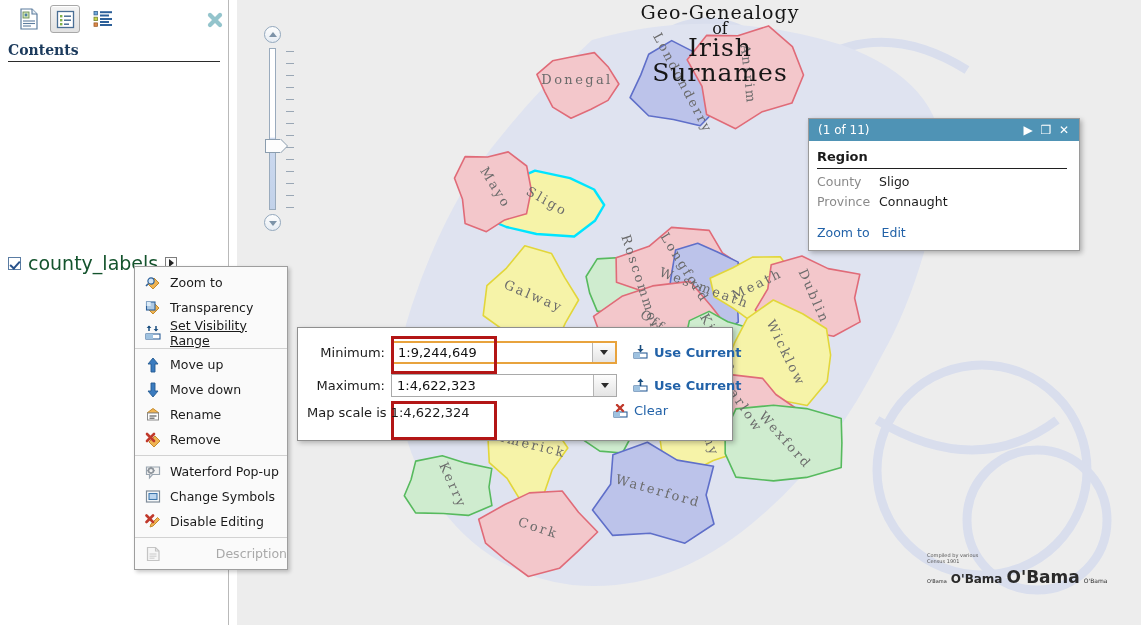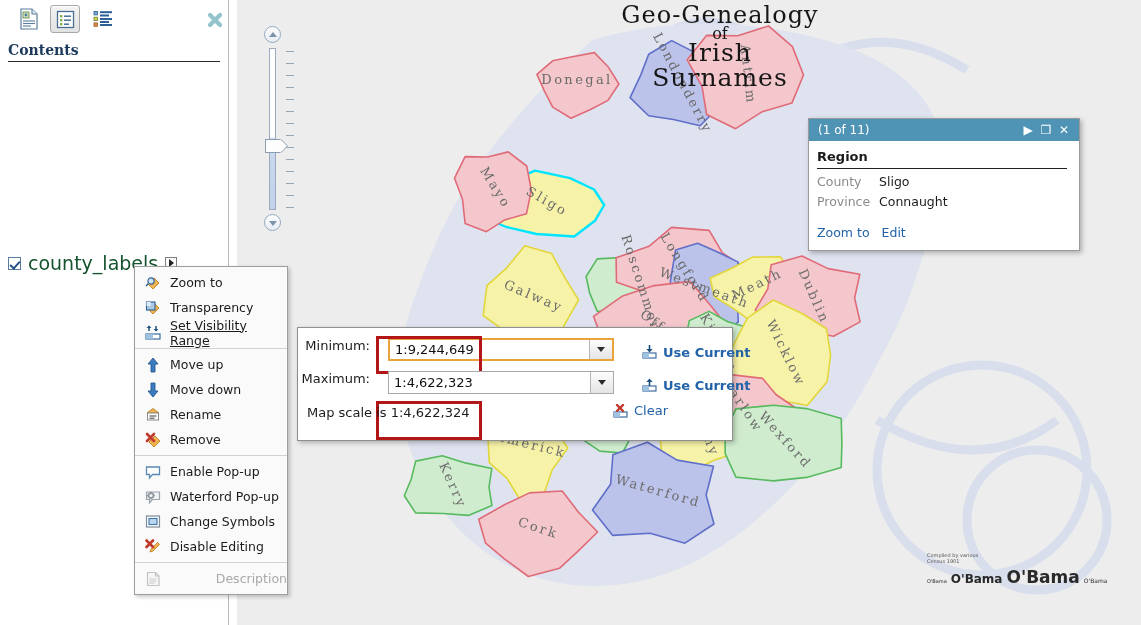--- a/index.html
+++ b/index.html
@@ -102,21 +102,21 @@
     filter:drop-shadow(1px 0 0 #8b9dae);
   }
   .zs-tick{position:absolute;left:22px;width:8px;height:1px;background:#9aa7b5;}
 
   
   #map-title{
     position:absolute;left:383px;top:3px;width:200px;text-align:center;
     font-family:"DejaVu Serif","Liberation Serif",serif;
     color:#161616;line-height:1;
   }
-  #map-title .l1{display:block;font-size:24px;letter-spacing:1px;}
+  #map-title .l1{display:block;font-size:19px;letter-spacing:1px;}
   #map-title .l2{display:block;font-size:16px;margin-top:-1px;}
   #map-title .l3{display:block;font-size:25px;letter-spacing:1px;margin-top:-2px;}
 
   
   #map-attribution{
     position:absolute;left:690px;top:552px;width:160px;color:#2a2a2a;
   }
   #attr-line1{font-size:5px;line-height:6px;color:#555;}
   #attr-names{display:flex;align-items:baseline;gap:4px;margin-top:3px;}
   #attr-names .tiny{font-size:5px;line-height:5px;}
@@ -163,21 +163,21 @@
   .ctx-item.disabled{color:#a9a9a9;cursor:default;justify-content:space-between;}
   .ctx-item.underline span.lbl{text-decoration:underline;}
   .ctx-ico{width:16px;height:16px;flex:none;display:block;}
 
   
   #vis-dialog{
     position:absolute;left:297px;top:327px;width:434px;height:112px;
     background:#fff;border:1px solid #8f8f8f;
     box-shadow:2px 2px 5px rgba(0,0,0,.25);
   }
-  .vis-row{position:absolute;left:0;height:28px;display:flex;gap:12px;}
+  .vis-row{position:absolute;left:15px;height:28px;display:flex;align-items:center;}
   #vis-row-min{top:10px;}
   #vis-row-max{top:43px;}
   .vis-label{width:72px;text-align:right;padding-right:6px;font-size:13px;color:#1b1b1b;flex:none;}
   .combo{
     position:relative;width:226px;height:23px;box-sizing:border-box;
     border:1px solid #a9a9a9;background:#fff;display:flex;align-items:center;
   }
   .combo.focused{border:2px solid #e8a33d;}
   .combo input{
     border:0;outline:0;flex:1;height:100%;padding:0 5px;font-size:13px;
@@ -535,28 +535,20 @@
             </g>
           </svg>
         </span>
         <span class="lbl">Remove</span>
       </div>
     </div>
     <div class="ctx-group">
       <div class="ctx-item">
         <span>
           <svg class="ctx-ico" viewBox="0 0 16 16">
-            <path d="M1.5 3h13v7.5h-7L4.5 14v-3.5h-3Z" fill="#fdfdfd" stroke="#5d8ab5" stroke-width="1.3"></path>
-          </svg>
-        </span>
-        <span class="lbl">Enable Pop-up</span>
-      </div>
-      <div class="ctx-item">
-        <span>
-          <svg class="ctx-ico" viewBox="0 0 16 16">
             <path d="M1.5 3h13v7.5h-7L4.5 14v-3.5h-3Z" fill="#f2f2f2" stroke="#9aa5b0" stroke-width="1.2"></path>
             <circle cx="6" cy="6.6" r="2.5" fill="none" stroke="#8d949c" stroke-width="1.6"></circle>
             <g stroke="#8d949c" stroke-width="1.3">
               <line x1="6" y1="2.8" x2="6" y2="4"></line>
               <line x1="6" y1="9.2" x2="6" y2="10.4"></line>
               <line x1="2.2" y1="6.6" x2="3.4" y2="6.6"></line>
               <line x1="8.6" y1="6.6" x2="9.8" y2="6.6"></line>
             </g>
           </svg>
         </span>

